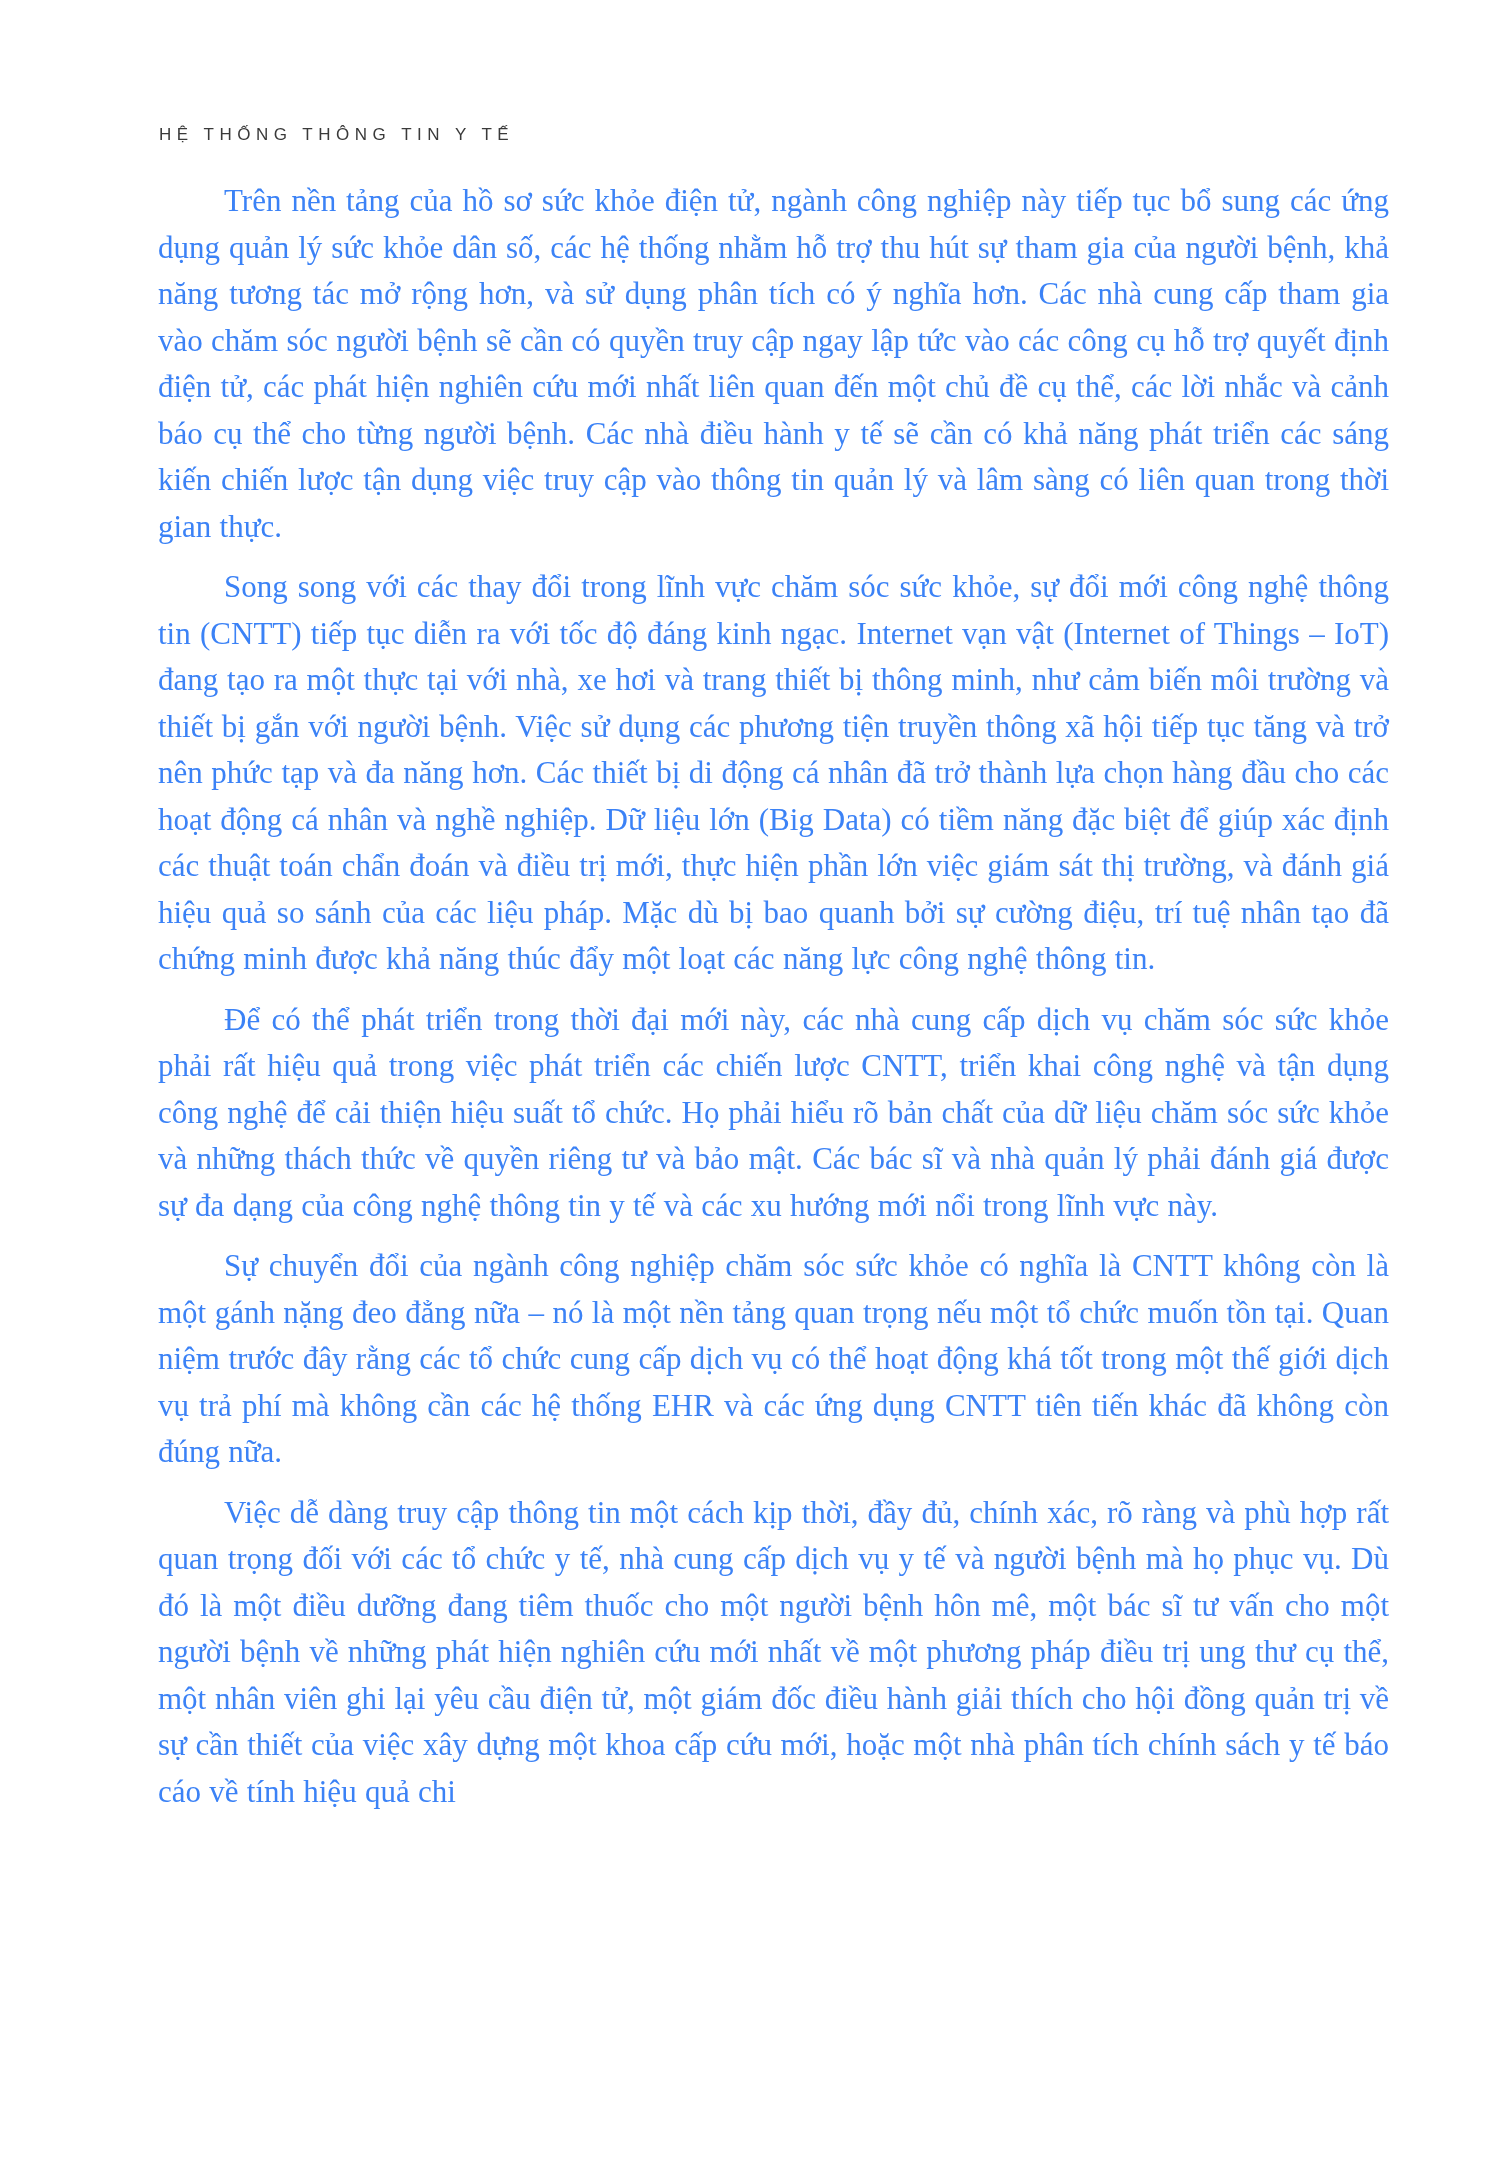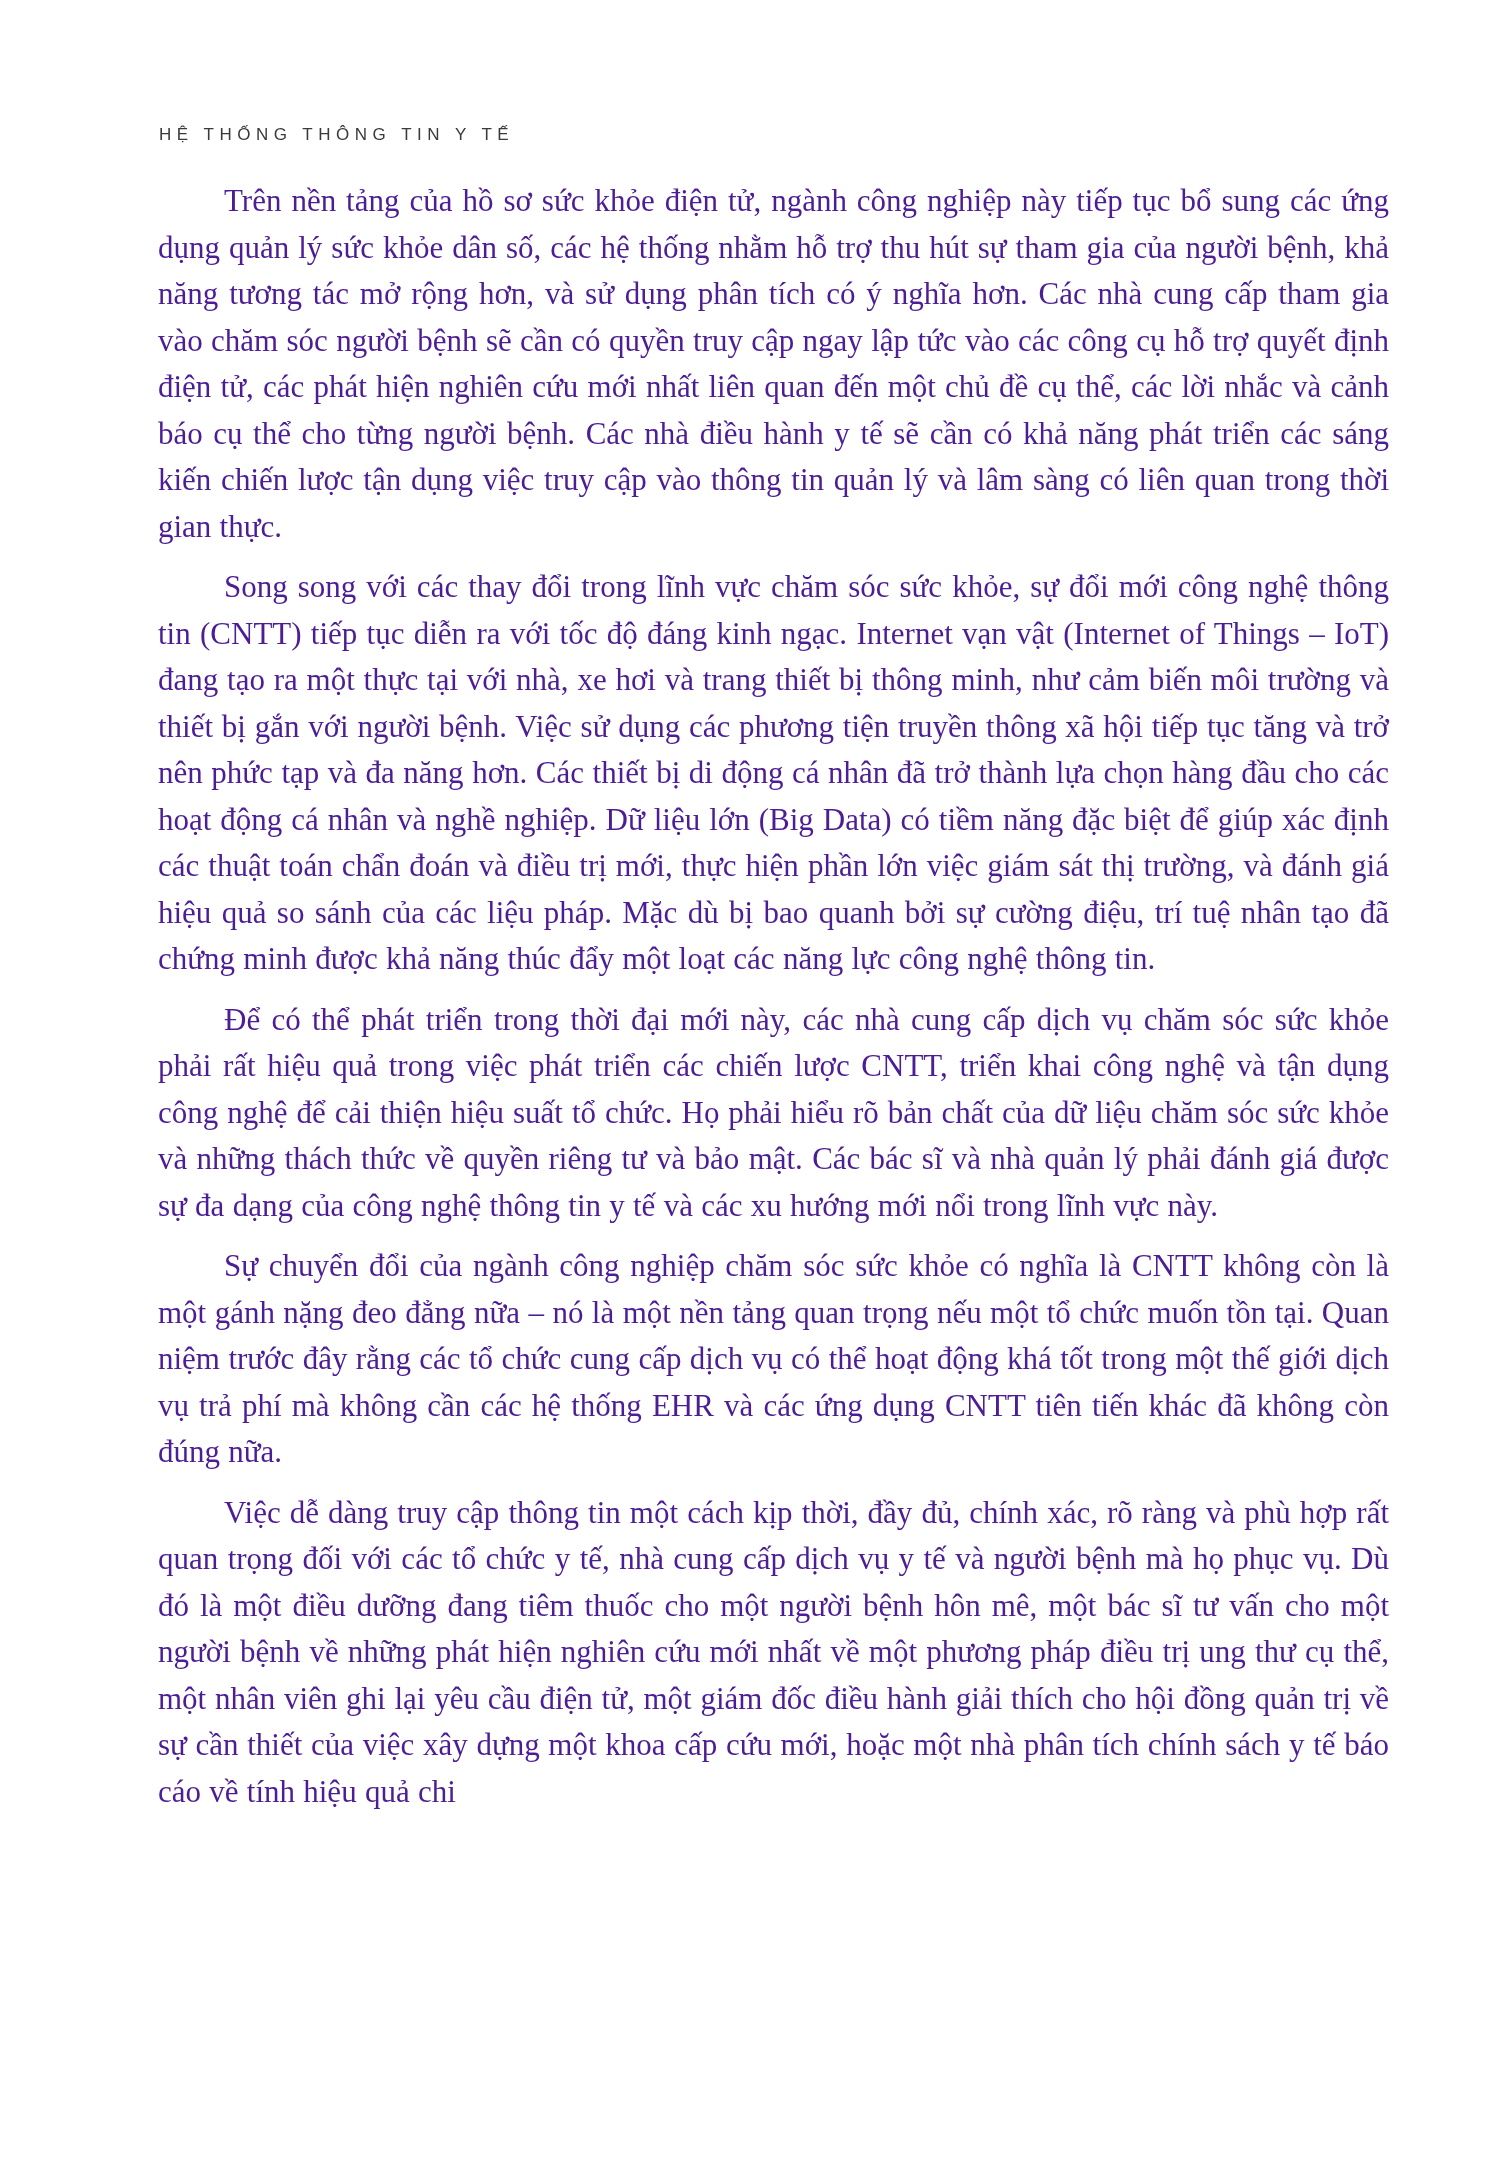--- a/index.html
+++ b/index.html
@@ -26,21 +26,21 @@
     letter-spacing: 5.5px;
     color: #3a3a3a;
     line-height: 1;
     white-space: nowrap;
   }
   .content {
     position: absolute;
     left: 123px;
     top: 178px;
     width: 1231px;
-    color: #4c1d95;
+    color: #3b82f6;
   }
   .content p {
     margin: 0 0 14px 0;
     font-size: 31px;
     line-height: 46.5px;
     text-align: justify;
     text-indent: 66px;
     text-justify: inter-word;
     hyphens: none;
     word-spacing: 0.5px;

